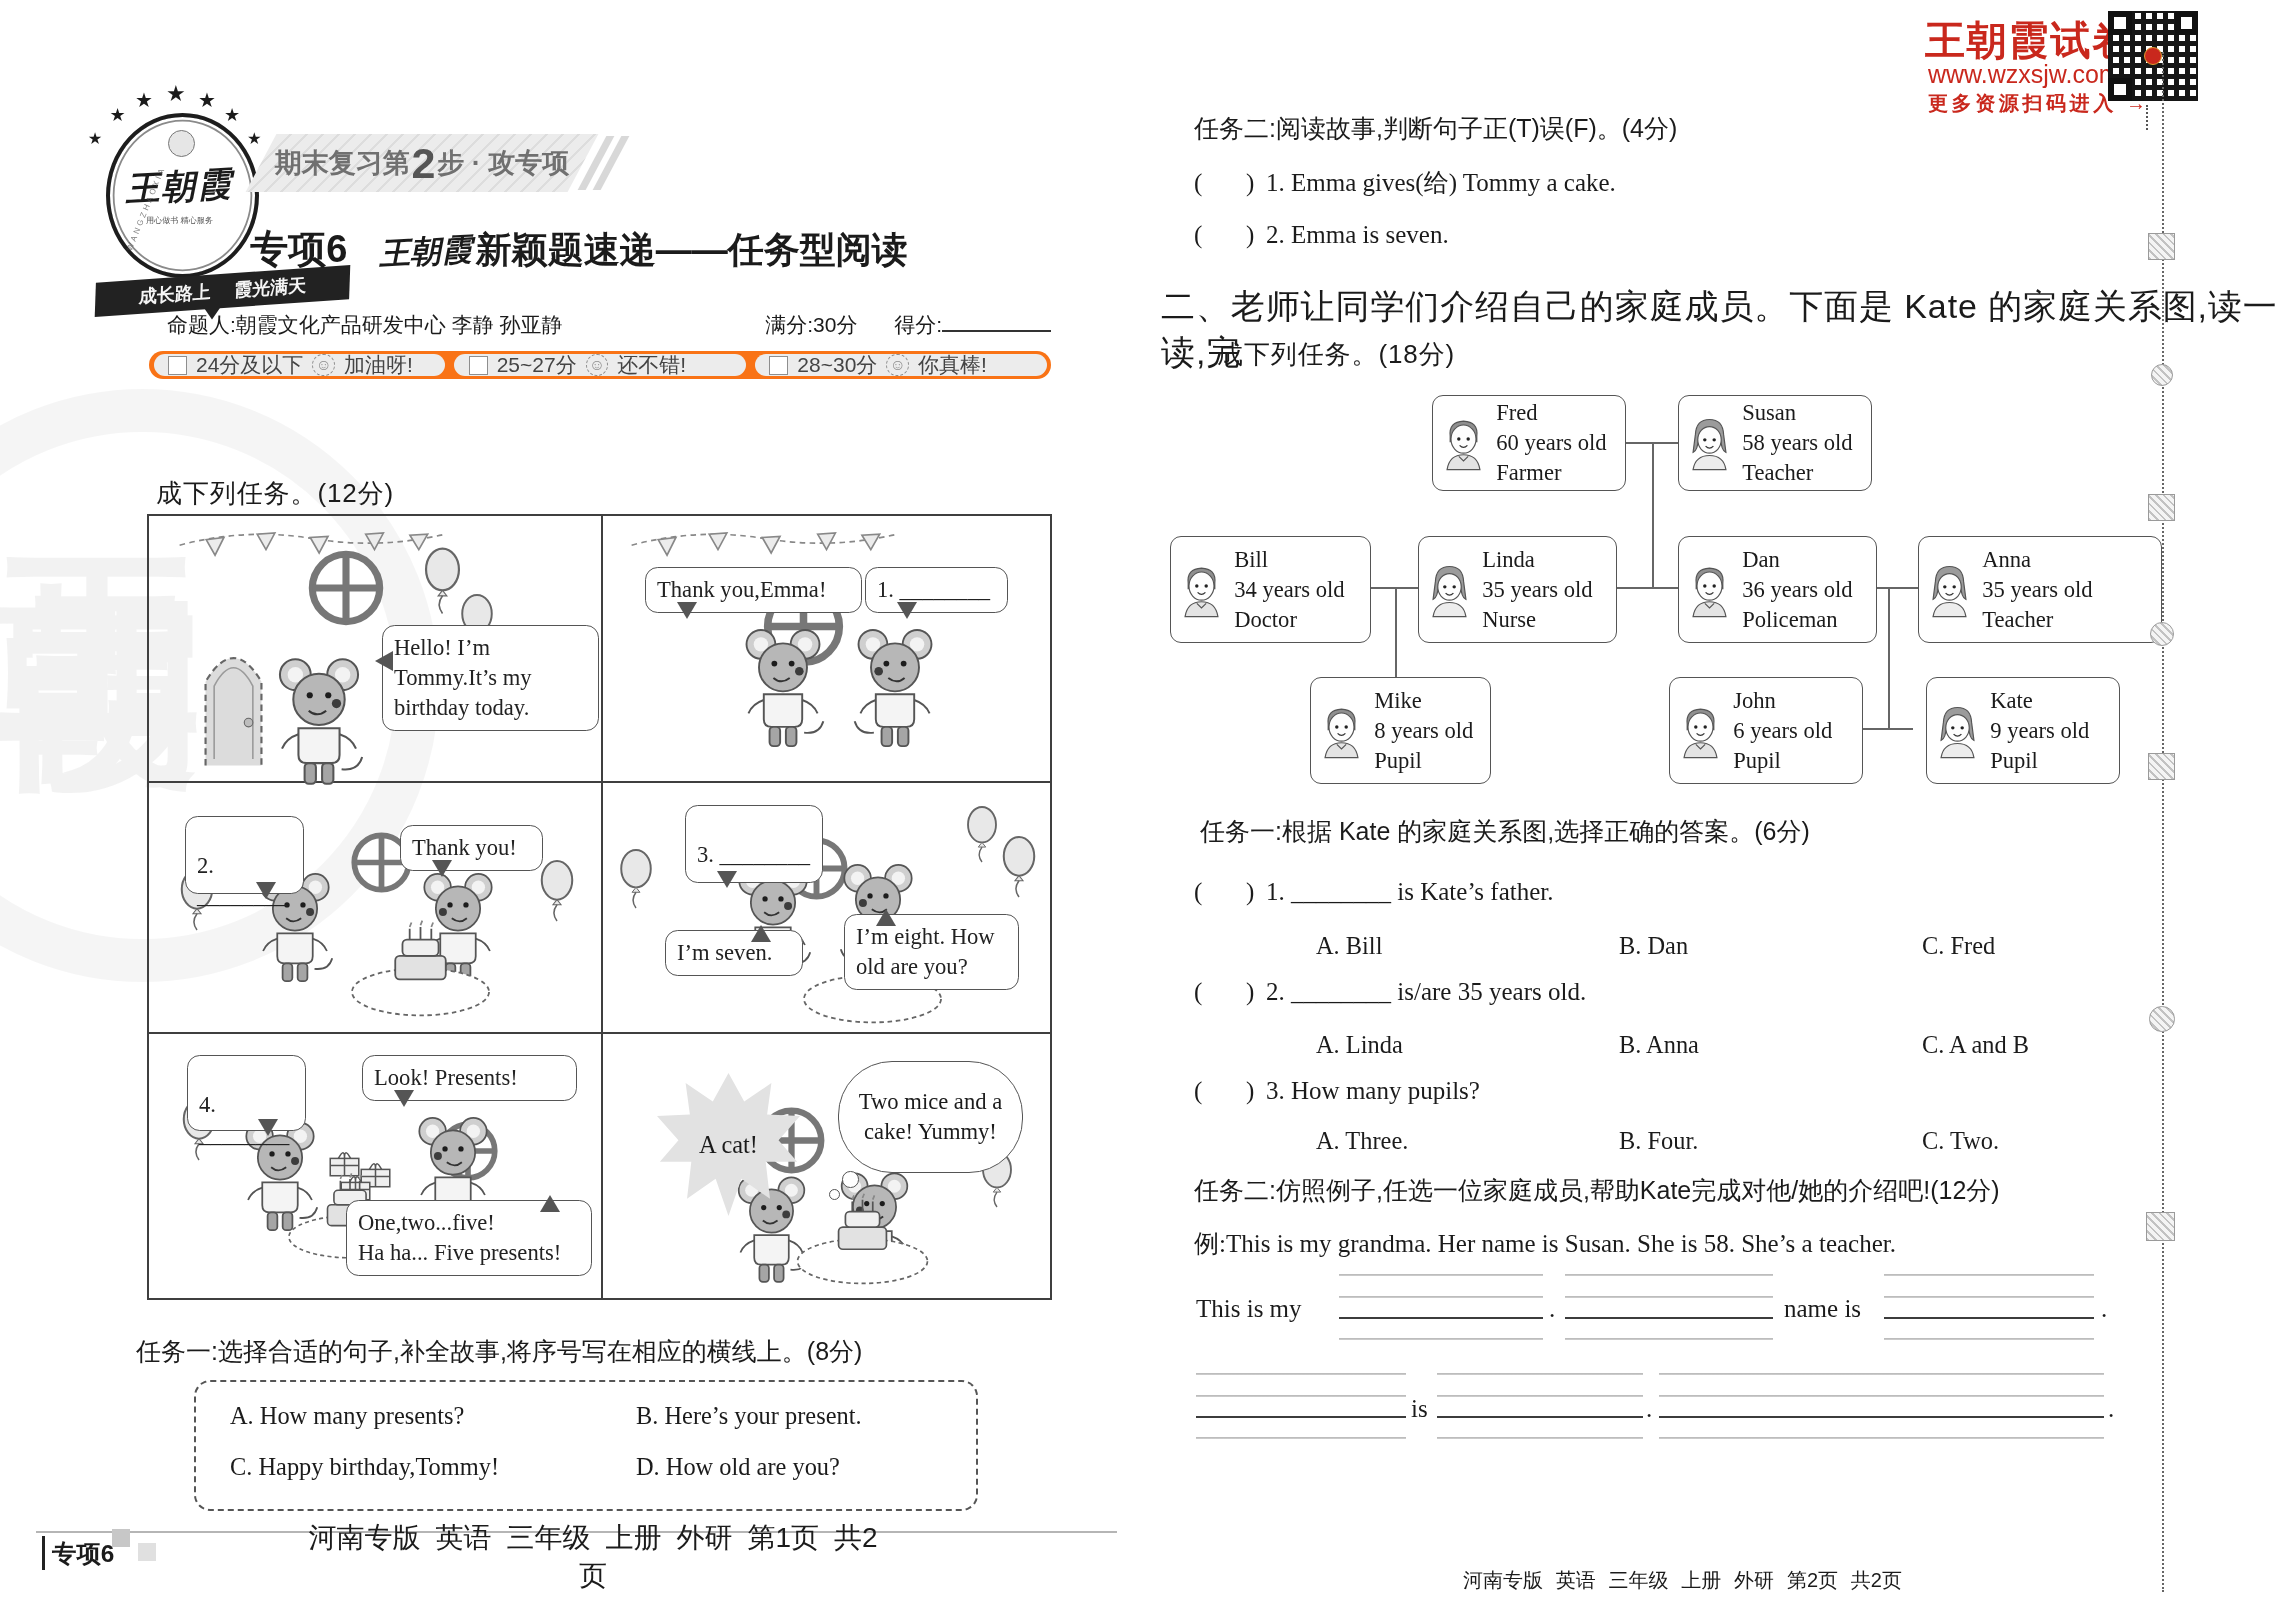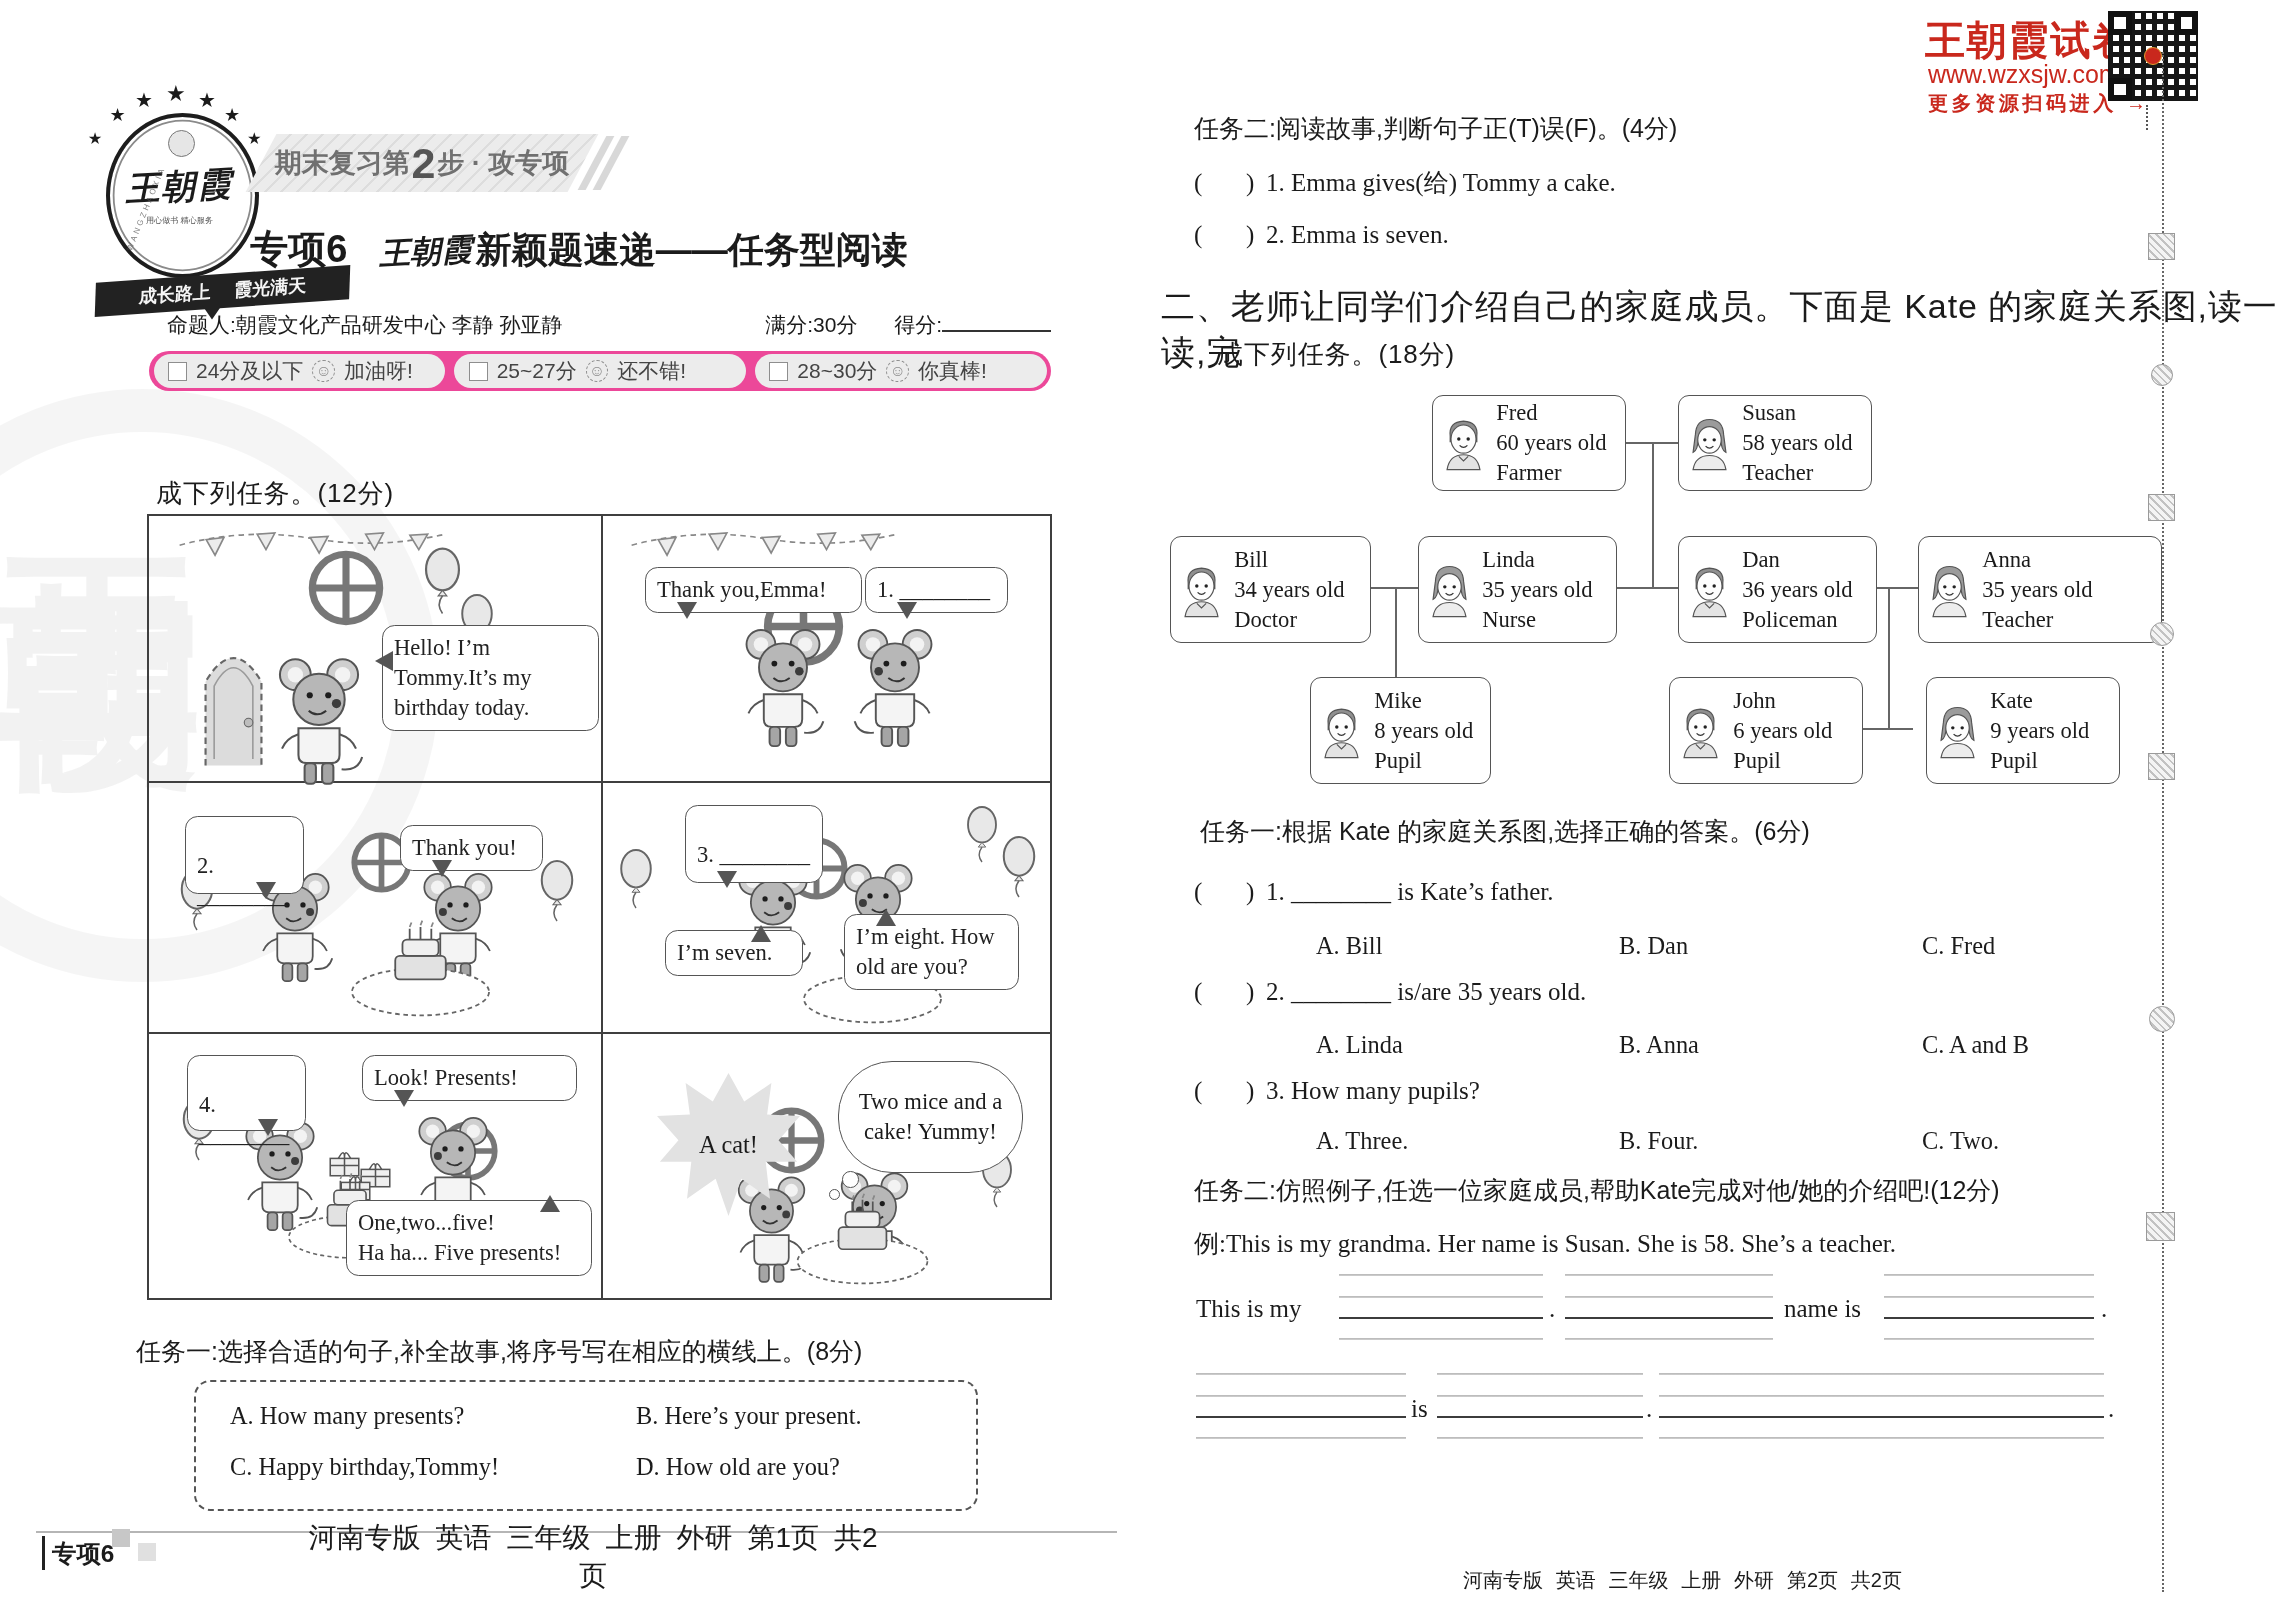--- a/index.html
+++ b/index.html
@@ -37,21 +37,21 @@
   .cloud{border:1.8px solid #555;border-radius:54px;background:#fff;display:flex;align-items:center;
          text-align:center;padding:9px 14.5px;box-sizing:border-box;}
   .dotc{border:1.8px solid #555;border-radius:50%;background:#fff;}
   
   .wl{position:absolute;height:66px;background:
       linear-gradient(#bdbdbd,#bdbdbd) 0 0/100% 1.8px no-repeat,
       linear-gradient(#bdbdbd,#bdbdbd) 0 22px/100% 1.8px no-repeat,
       linear-gradient(#3c3c3c,#3c3c3c) 0 43px/100% 2.3px no-repeat,
       linear-gradient(#bdbdbd,#bdbdbd) 0 64px/100% 1.8px no-repeat;}
   
-  .band{position:absolute;left:149px;top:351px;width:902px;height:40px;background:#ec4899;
+  .band{position:absolute;left:149px;top:351px;width:902px;height:28px;background:#f97316;
         border-radius:20px;display:flex;box-sizing:border-box;}
   .pill{flex:1;margin:2.7px 4.5px;background:#ececec;border-radius:17px;display:flex;
         align-items:center;gap:9px;padding:0 14.5px;font-size:21px;color:#444;}
   .cb{width:19px;height:19px;border:1.8px solid #8e8e8e;background:#fff;display:inline-block;box-sizing:border-box;}
   .sm{width:22.6px;height:22.6px;border:1.8px dashed #8e8e8e;border-radius:50%;color:#8e8e8e;
       font-size:15.4px;line-height:20px;text-align:center;display:inline-block;box-sizing:border-box;}
   .opt{position:absolute;font:24.4px "Liberation Serif","DejaVu Serif",serif;white-space:nowrap;}
   .paren{white-space:pre;}
   .bm{position:absolute;border:1.8px solid #9a9a9a;background:#f4f4f4;
       background-image:repeating-linear-gradient(45deg,#c2c2c2 0 1.8px,transparent 1.8px 5.4px);}

